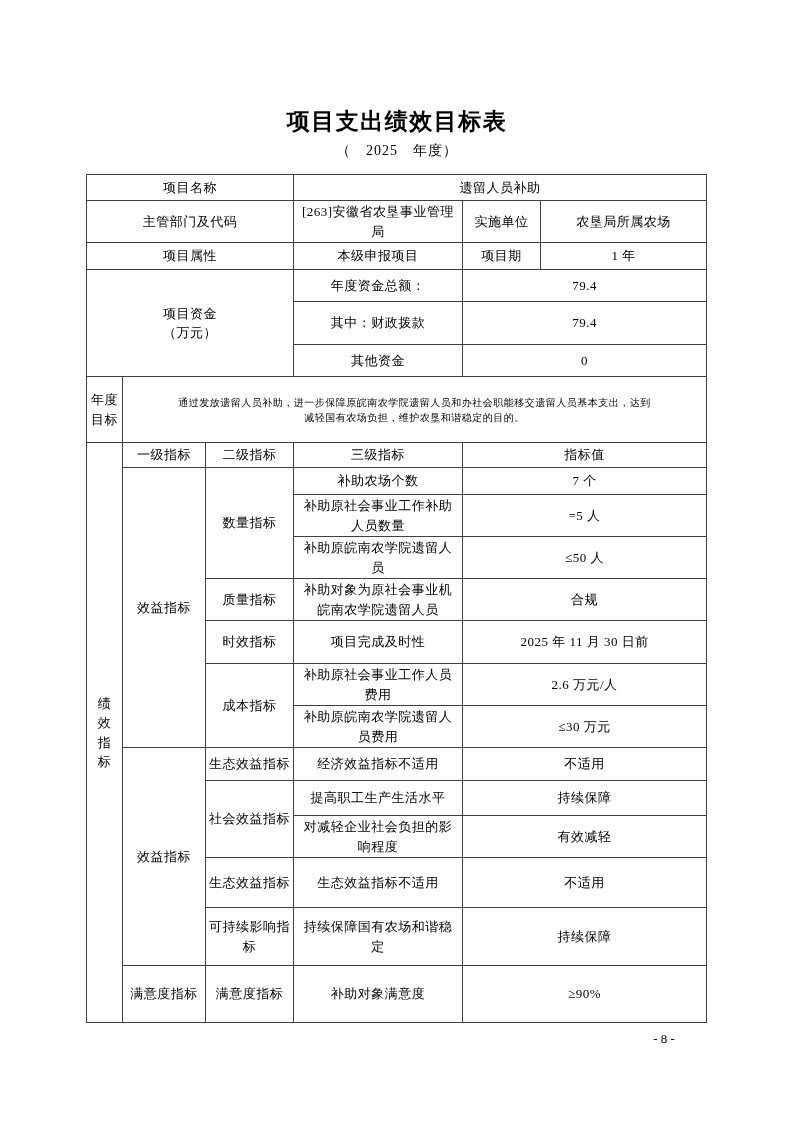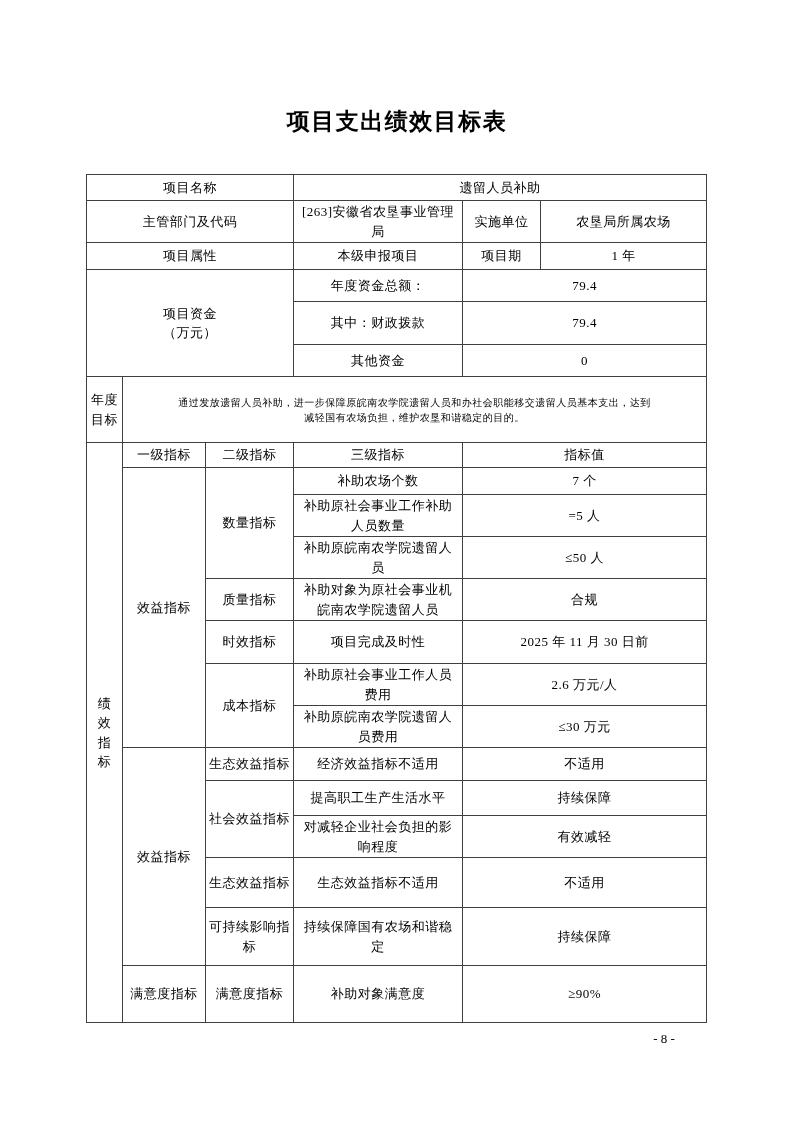--- a/index.html
+++ b/index.html
@@ -76,20 +76,21 @@
     font-size: 13px;
     color: #000000;
   }
 </style>
 </head>
 <body>
 
 <div class="page">
 
   <div class="doc-title">项目支出绩效目标表</div>
+  <div class="doc-subtitle">（　2025　年度）</div>
 
   <table class="main">
     <colgroup>
       <col style="width:36px">
       <col style="width:83px">
       <col style="width:88px">
       <col style="width:169px">
       <col style="width:78px">
       <col style="width:166px">
     </colgroup>

